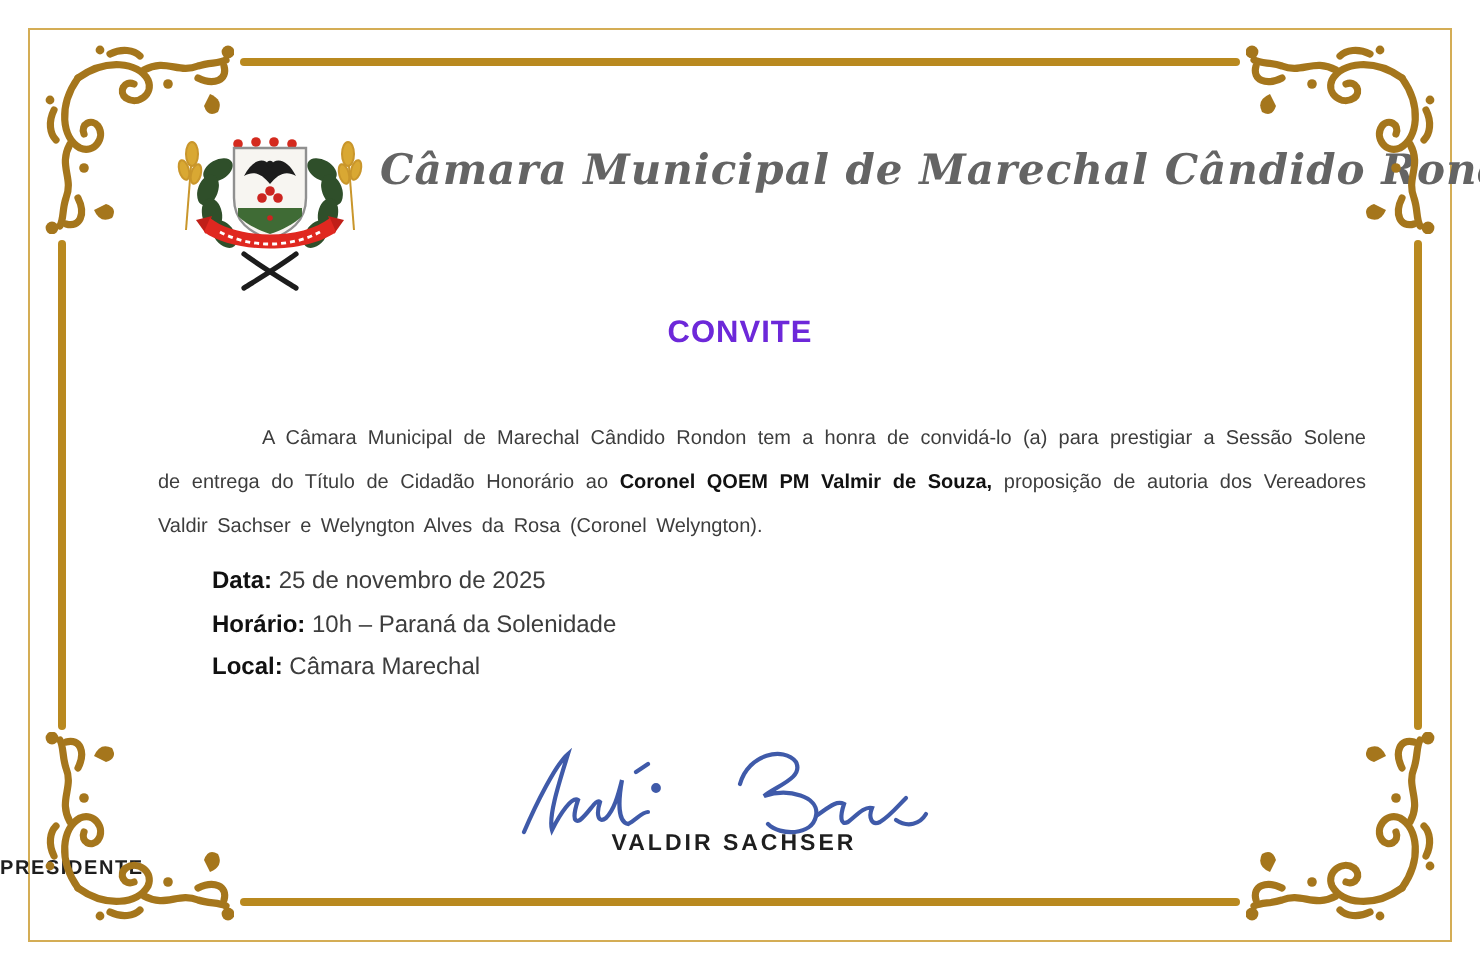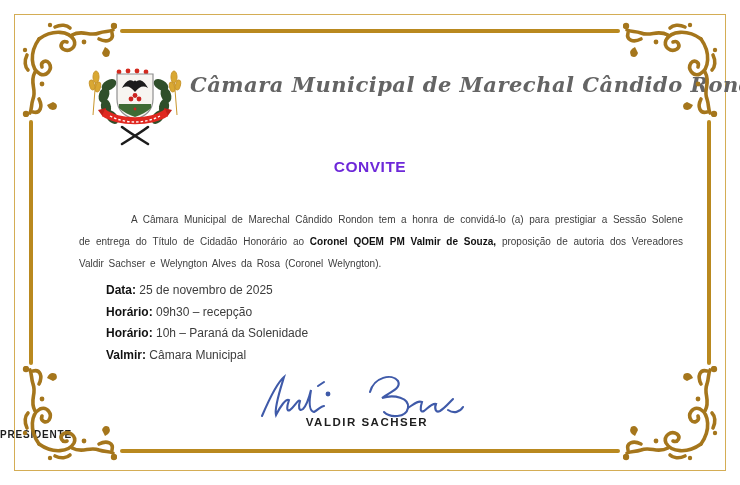--- a/index.html
+++ b/index.html
@@ -194,23 +194,22 @@
   <div class="title-block">
     <div class="title">Câmara Municipal de Marechal Cândido Rondon</div>
   </div>
 
   <div class="heading">CONVITE</div>
 
   <p class="paragraph"><span>A Câmara Municipal de Marechal Cândido Rondon tem a honra de convidá-lo (a) para prestigiar a Sessão Solene de entrega do Título de Cidadão Honorário ao </span><b>Coronel QOEM PM Valmir de Souza,</b><span> proposição de autoria dos Vereadores Valdir Sachser e Welyngton Alves da Rosa (Coronel Welyngton).</span></p>
 
   <div class="details">
     <div><b>Data:</b><span> 25 de novembro de 2025</span></div>
-    <div><b>Horário:</b><span> 09h30 – recepção</span></div>
     <div><b>Horário:</b><span> 10h – Paraná da Solenidade</span></div>
-    <div><b>Valmir:</b><span> Câmara Municipal</span></div>
+    <div><b>Local:</b><span> Câmara Marechal</span></div>
   </div>
 
   <svg class="sig-script" viewBox="0 0 212 50">
     <g stroke="#3f5aa9" stroke-width="2.1" stroke-linecap="round" fill="none">
       <path d="M6,44 C12,30 22,10 28,5 C24,18 18,36 20,43 C24,35 30,26 33,28 C31,34 30,40 34,38 C39,34 42,27 44,29 C42,35 43,40 47,37 C51,33 53,26 55,18 C53,29 53,39 58,40 C62,38 65,34 68,34"></path>
       <path d="M62,14 L68,10"></path>
       <circle cx="72" cy="22" r="1.4" fill="#3f5aa9"></circle>
       <path d="M114,20 C118,5 136,1 142,9 C146,17 132,21 126,26 C138,22 154,26 152,36 C150,46 134,46 128,40"></path>
       <path d="M152,36 C158,32 162,28 166,30 C164,36 164,41 168,39 C172,36 176,31 180,32 C178,37 180,41 184,39 C189,36 193,31 197,27"></path>
       <path d="M192,38 C198,42 204,40 207,35"></path>

